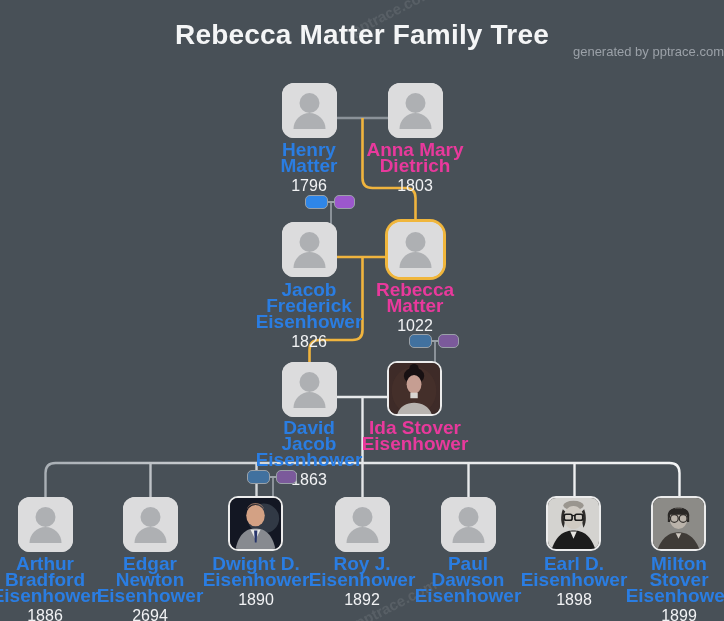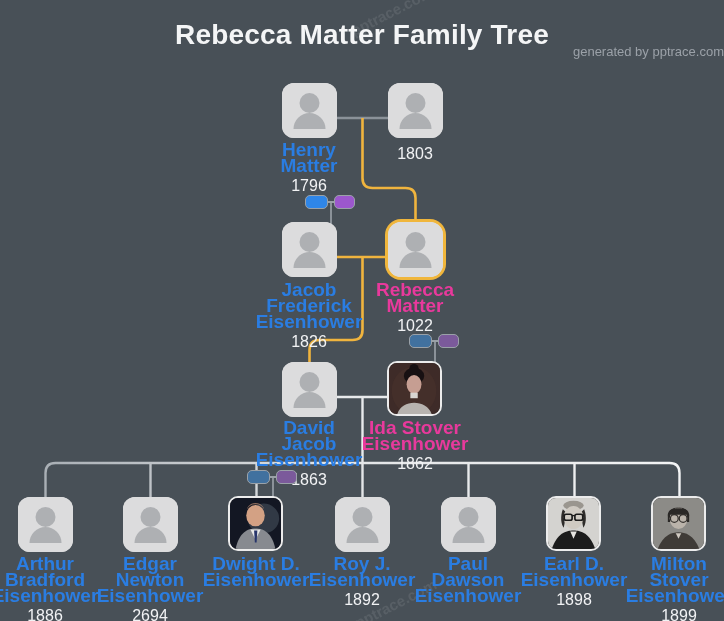--- a/index.html
+++ b/index.html
@@ -108,20 +108,22 @@
 </div>
 
 <div class="abs pbox" style="left:388px;top:83px;">
   <svg viewBox="0 0 55 55">
     <rect width="55" height="55" fill="#dcdcdd"></rect>
     <circle cx="27.5" cy="20" r="10" fill="#aeb0b3"></circle>
     <path d="M11.5 46 A16 16 0 0 1 43.5 46 Z" fill="#aeb0b3"></path>
   </svg>
 </div>
 <div class="abs plabel" style="left:355px;top:142px;">
+  <div class="pname female">Anna Mary
+Dietrich</div>
   <div class="pyear">1803</div>
 </div>
 
 <div class="abs micon bright" style="left:305px;top:195px;">
   <span class="mrect m"></span>
   <span class="mlink"></span>
   <span class="mrect f"></span>
 </div>
 
 <div class="abs pbox" style="left:282px;top:222px;">
@@ -178,21 +180,20 @@
     <circle cx="27" cy="6" r="5" fill="#171012"></circle>
     <ellipse cx="27" cy="14" rx="11" ry="9" fill="#171012"></ellipse>
     <ellipse cx="27" cy="23" rx="8" ry="10" fill="#c69e92"></ellipse>
     <path d="M9 55 C14 39 40 39 46 55 Z" fill="#b7b3af"></path>
     <rect x="23" y="32" width="8" height="6" fill="#d8d5d2"></rect>
   </svg>
 </div>
 <div class="abs plabel" style="left:355px;top:420px;">
   <div class="pname female">Ida Stover
 Eisenhower</div>
-  <div class="pyear">1862</div>
 </div>
 
 <div class="abs micon muted" style="left:247px;top:470px;">
   <span class="mrect m"></span>
   <span class="mlink"></span>
   <span class="mrect f"></span>
 </div>
 
 <div class="abs pbox" style="left:18px;top:497px;">
   <svg viewBox="0 0 55 55">
@@ -229,20 +230,21 @@
     <path d="M6 55 C10 37 19 33 27.5 33 C36 33 45 37 49 55 Z" fill="#878a90"></path>
     <path d="M22 34 L27.5 45 L33 34 Z" fill="#e8e8e6"></path>
     <path d="M26 35 L29.5 35 L28.7 48 L26.8 48 Z" fill="#27356b"></path>
     <ellipse cx="27.5" cy="19" rx="10" ry="11.5" fill="#d3a184"></ellipse>
     <path d="M18 13 A10 9 0 0 1 37 13 L36 10 A10 10 0 0 0 19 10 Z" fill="#c09074" opacity=".7"></path>
   </svg>
 </div>
 <div class="abs plabel" style="left:196px;top:556px;">
   <div class="pname male">Dwight D.
 Eisenhower</div>
+  <div class="pyear">1890</div>
 </div>
 
 <div class="abs pbox" style="left:335px;top:497px;">
   <svg viewBox="0 0 55 55">
     <rect width="55" height="55" fill="#dcdcdd"></rect>
     <circle cx="27.5" cy="20" r="10" fill="#aeb0b3"></circle>
     <path d="M11.5 46 A16 16 0 0 1 43.5 46 Z" fill="#aeb0b3"></path>
   </svg>
 </div>
 <div class="abs plabel" style="left:302px;top:556px;">

